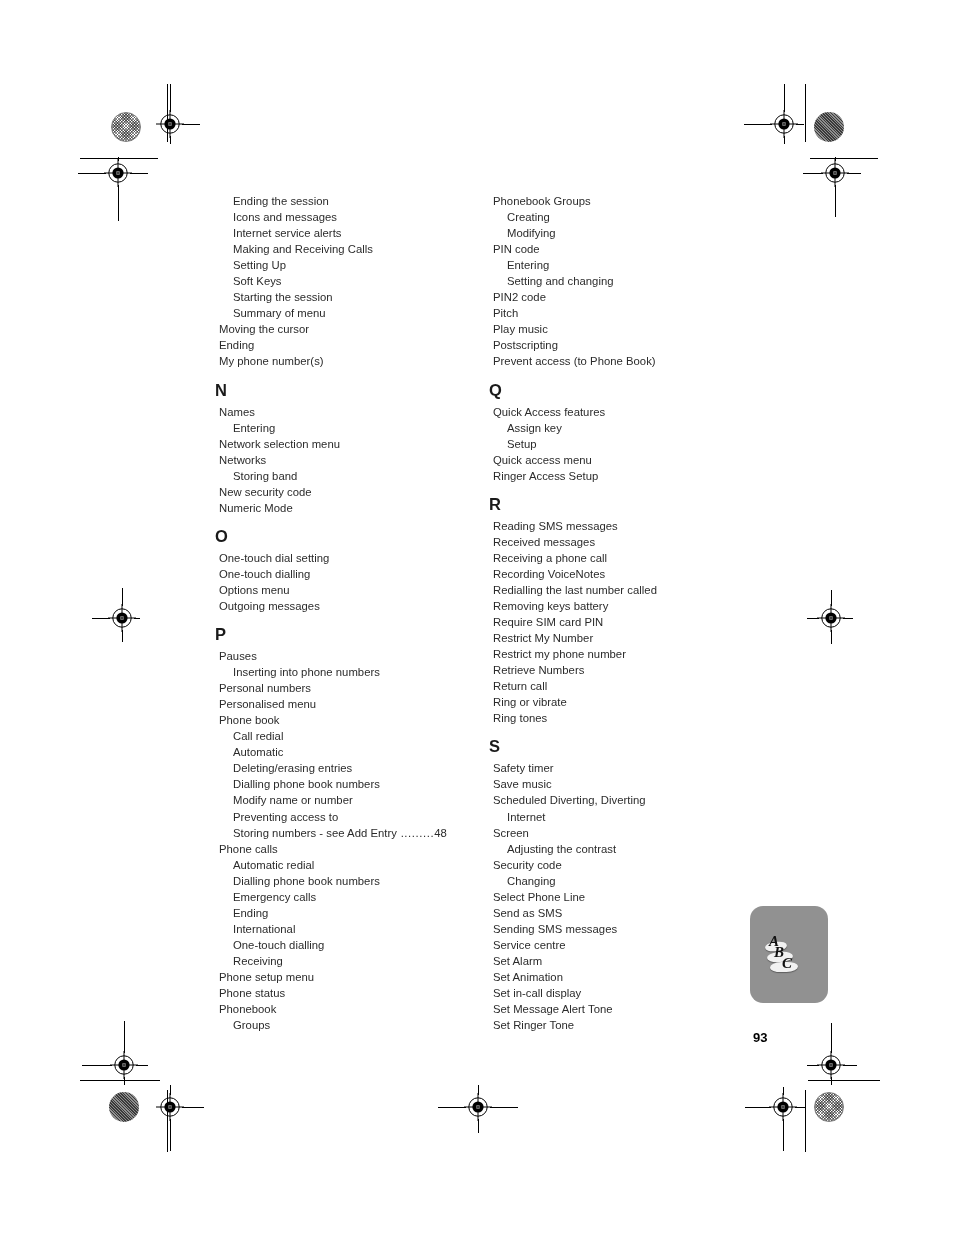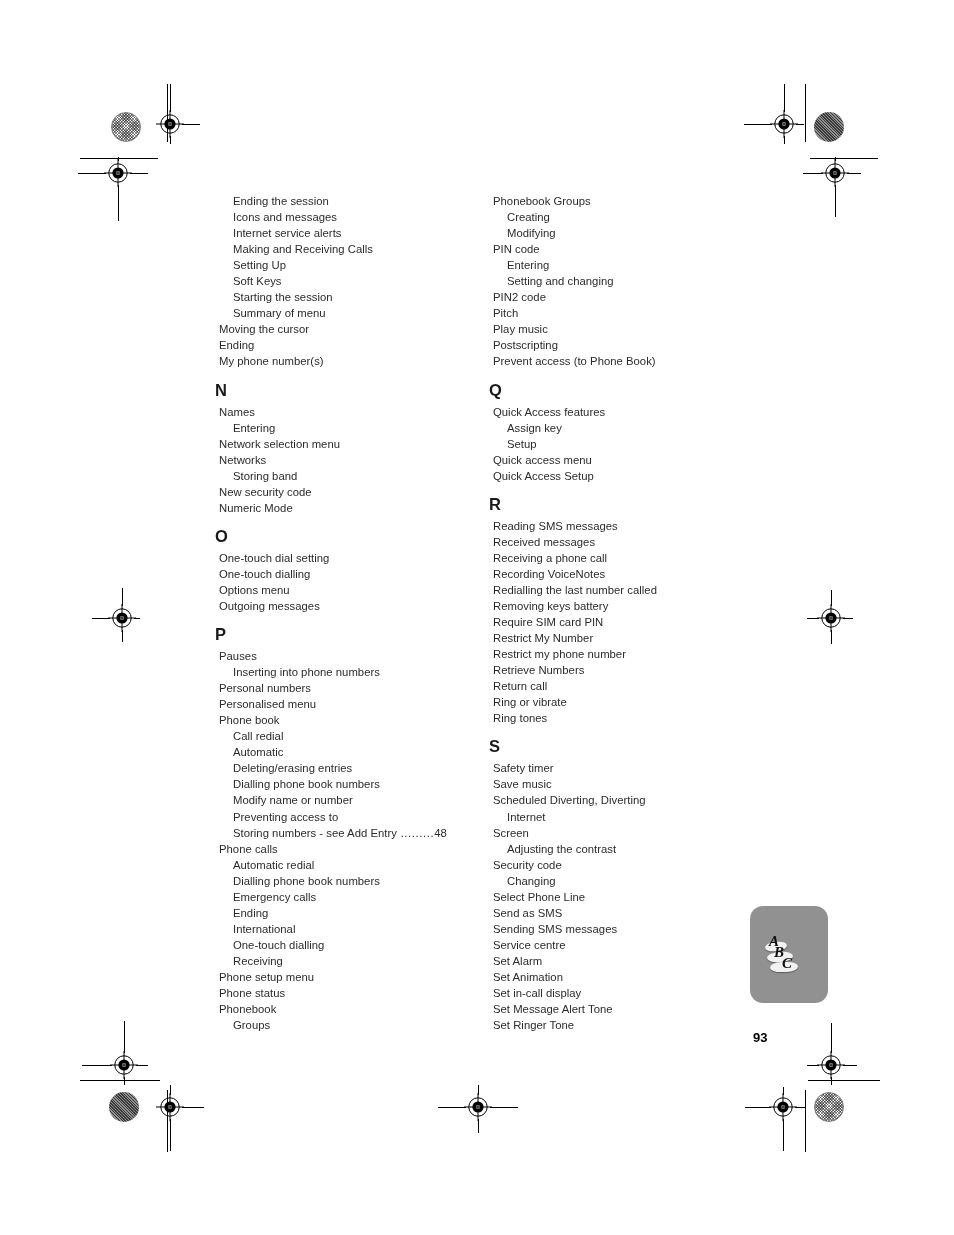--- a/index.html
+++ b/index.html
@@ -182,21 +182,21 @@
       <div class="entry lvl1">PIN2 code</div>
       <div class="entry lvl1">Pitch</div>
       <div class="entry lvl1">Play music</div>
       <div class="entry lvl1">Postscripting</div>
       <div class="entry lvl1">Prevent access (to Phone Book)</div>
       <div class="letter">Q</div>
       <div class="entry lvl1">Quick Access features</div>
       <div class="entry lvl2">Assign key</div>
       <div class="entry lvl2">Setup</div>
       <div class="entry lvl1">Quick access menu</div>
-      <div class="entry lvl1">Quick Access Setup</div>
+      <div class="entry lvl1">Ringer Access Setup</div>
       <div class="letter">R</div>
       <div class="entry lvl1">Reading SMS messages</div>
       <div class="entry lvl1">Received messages</div>
       <div class="entry lvl1">Receiving a phone call</div>
       <div class="entry lvl1">Recording VoiceNotes</div>
       <div class="entry lvl1">Redialling the last number called</div>
       <div class="entry lvl1">Removing keys battery</div>
       <div class="entry lvl1">Require SIM card PIN</div>
       <div class="entry lvl1">Restrict My Number</div>
       <div class="entry lvl1">Restrict my phone number</div>

